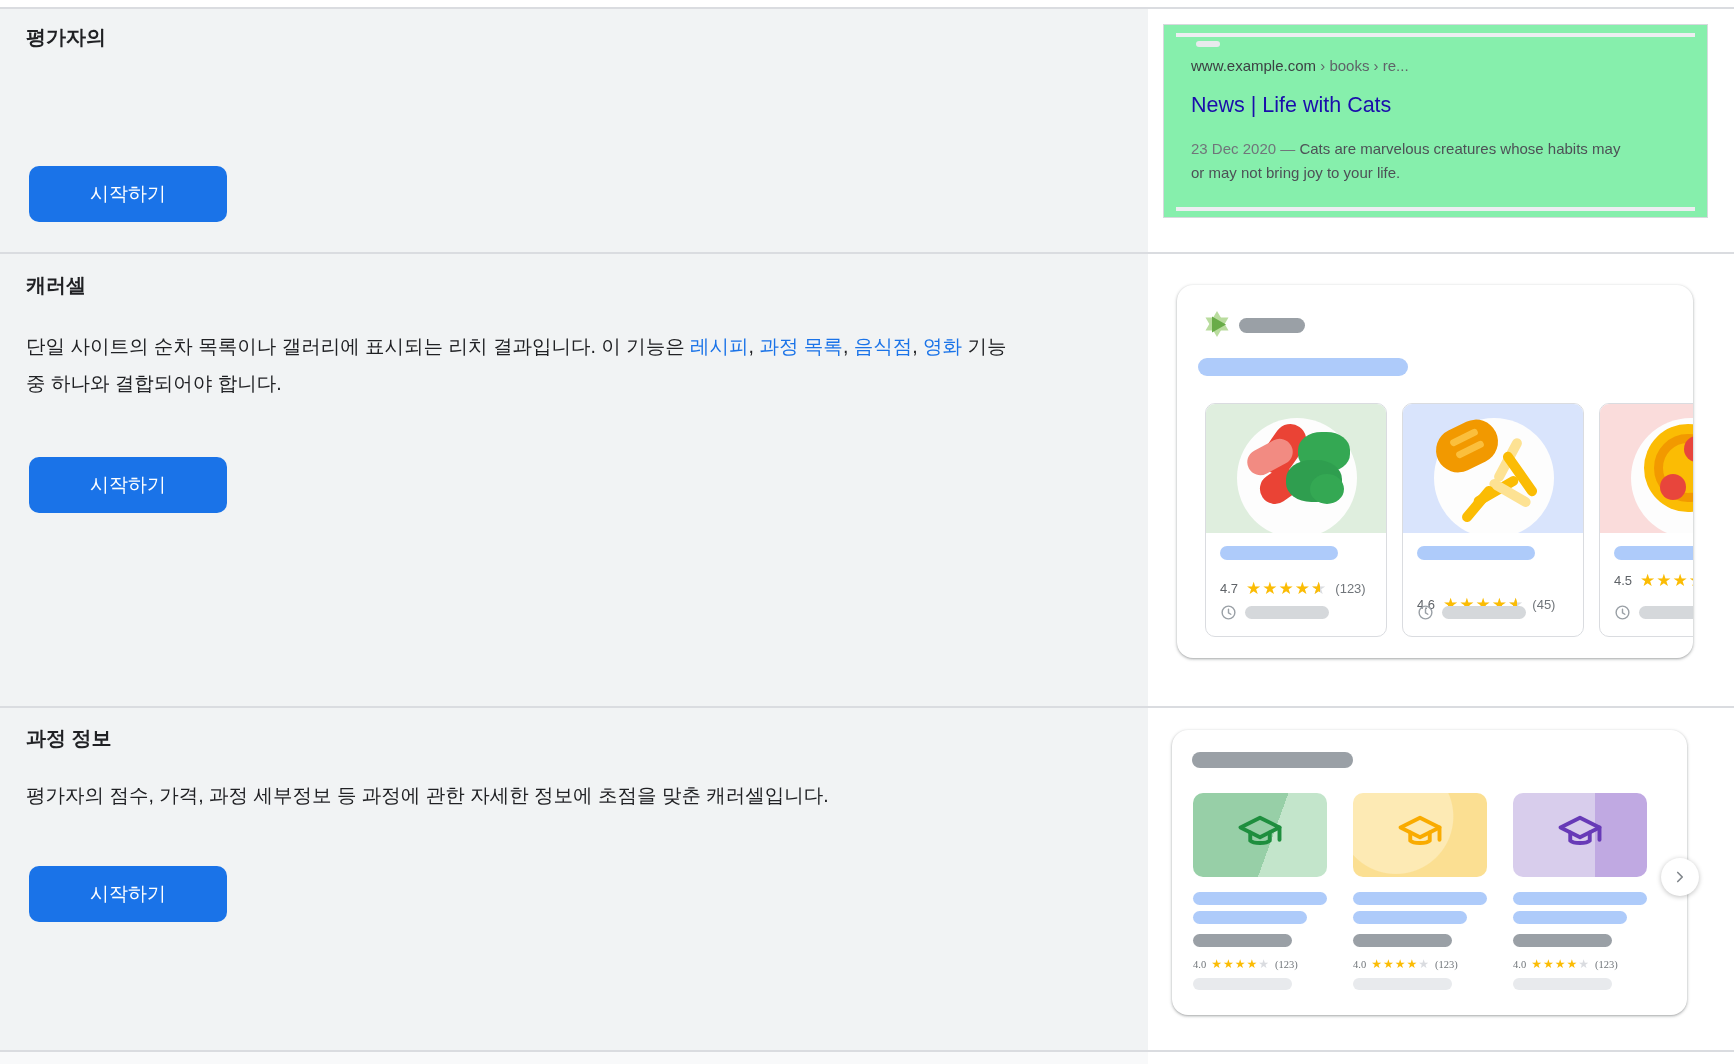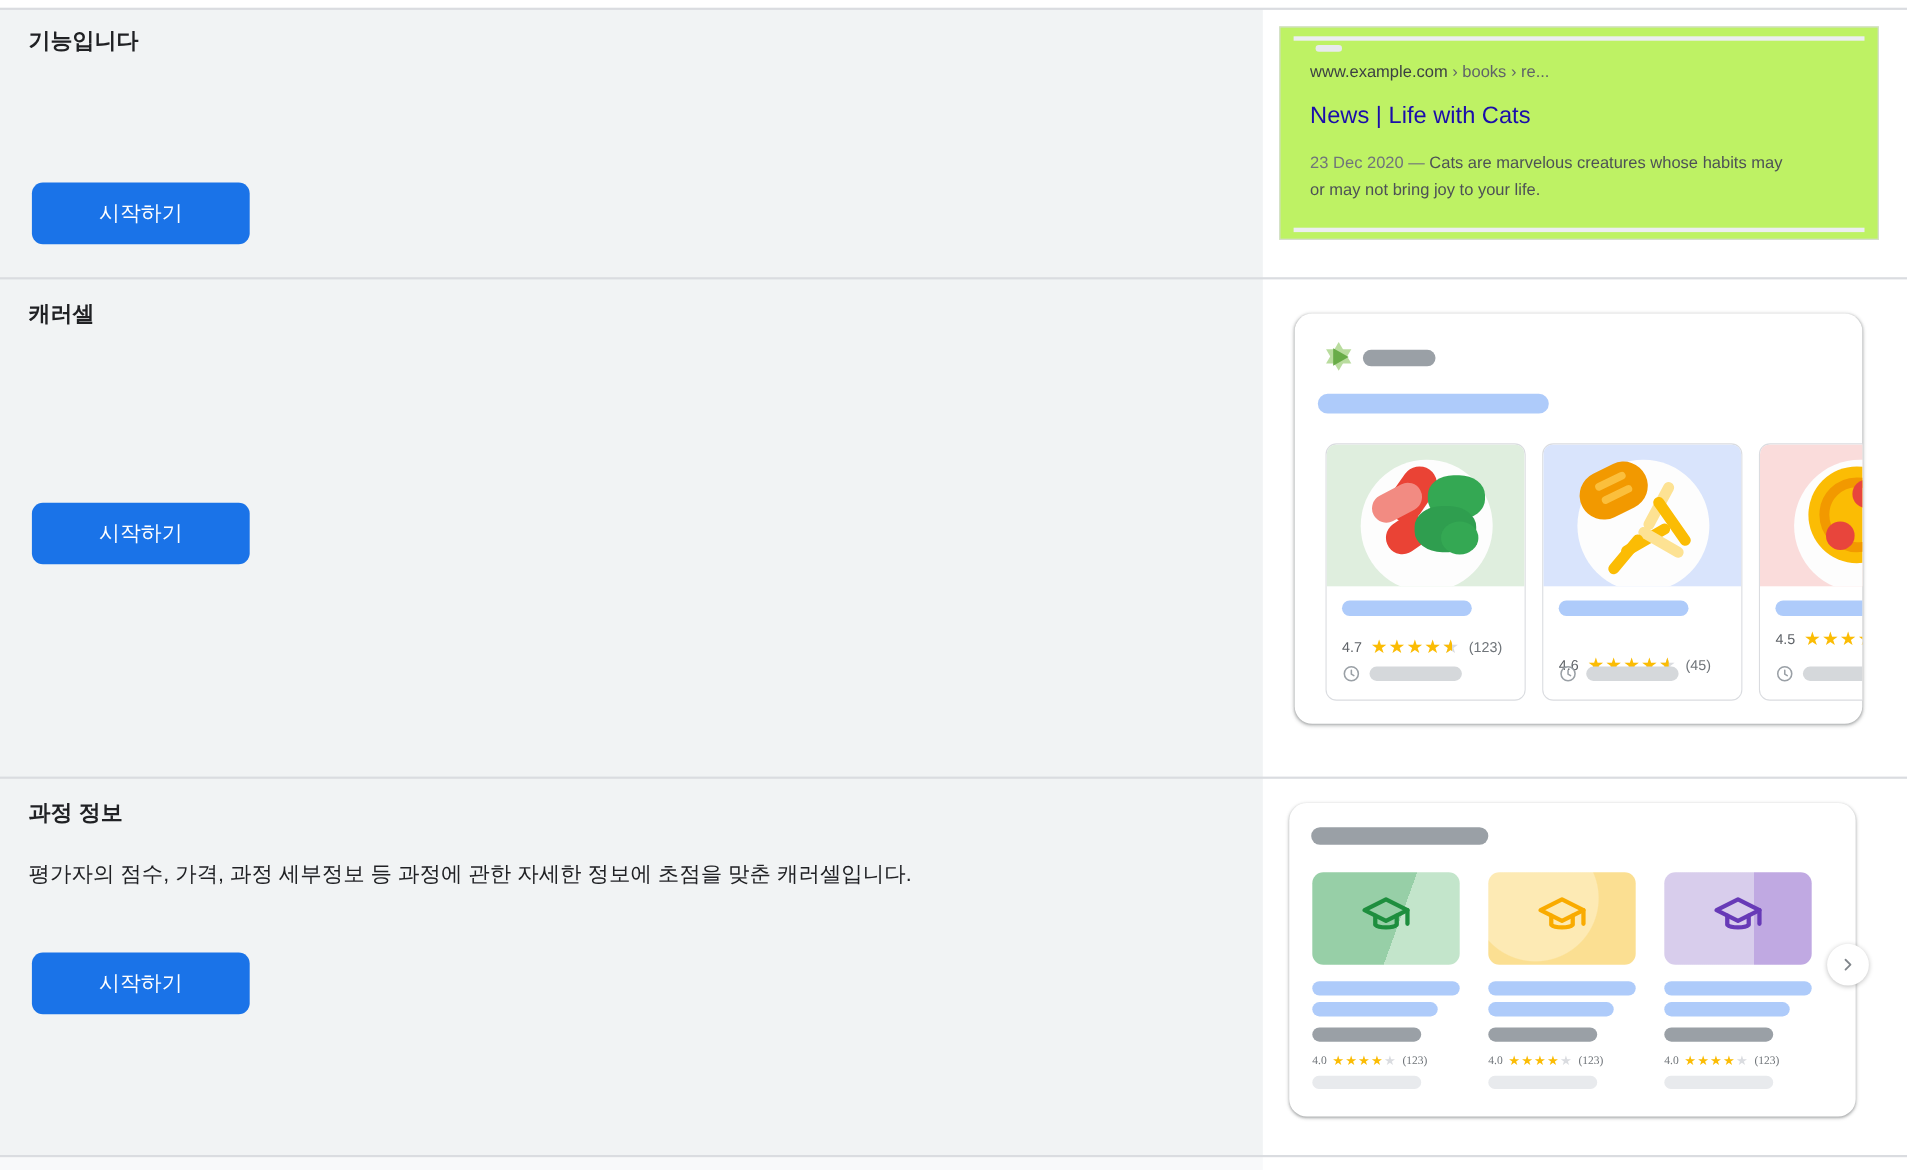--- a/index.html
+++ b/index.html
@@ -11,21 +11,21 @@
 
   .row-title{position:absolute;left:26px;font-size:20px;font-weight:700;color:#202124;margin:0;}
   .row-desc{position:absolute;left:26px;font-size:19.5px;line-height:37px;color:#202124;margin:0;}
   .row-desc a{color:#1a73e8;text-decoration:none;cursor:pointer;}
   .cta{position:absolute;left:29px;width:198px;height:56px;background:#1a73e8;color:#fff;
        border:none;border-radius:10px;font-size:19px;font-weight:500;cursor:pointer;
        display:flex;align-items:center;justify-content:center;
        font-family:"Liberation Sans","DejaVu Sans",sans-serif;}
 
   
-  .serp-card{position:absolute;left:1163px;top:24px;width:545px;height:194px;background:#bef264;
+  .serp-card{position:absolute;left:1163px;top:24px;width:545px;height:194px;background:#86efac;
              border:1px solid #d6d9dd;box-sizing:border-box;}
   .serp-hairline{position:absolute;left:12px;right:12px;height:4px;background:#eceef1;}
   .serp-chip{position:absolute;left:32px;top:16px;width:24px;height:6px;border-radius:3px;background:#e8eaed;}
   .serp-url{position:absolute;left:27px;top:32px;font-size:15px;color:#3c4043;}
   .serp-url .path{color:#5f6368;}
   .serp-title{position:absolute;left:27px;top:68px;font-size:21.5px;color:#1a0dab;cursor:default;}
   .serp-snippet{position:absolute;left:27px;top:112px;width:440px;font-size:15px;line-height:24px;color:#4d5156;}
   .serp-snippet .sdate{color:#70757a;}
 
   
@@ -72,33 +72,34 @@
 <body>
 
 <div class="page">
   <div class="bg-left"></div>
   <div class="bg-bottom"></div>
   <div class="divider" style="top:7px"></div>
   <div class="divider" style="top:252px"></div>
   <div class="divider" style="top:706px"></div>
   <div class="divider" style="top:1050px"></div>
 
-  <h2 class="row-title" style="top:24px">기능입니다</h2>
+  <h2 class="row-title" style="top:24px">평가자의</h2>
   <button class="cta" style="top:166px">시작하기</button>
 
   <div class="serp-card">
     <div class="serp-hairline" style="top:8px"></div>
     <div class="serp-chip"></div>
     <div class="serp-url"><span>www.example.com</span><span class="path"> › books › re...</span></div>
     <div class="serp-title">News | Life with Cats</div>
     <div class="serp-snippet"><span class="sdate">23 Dec 2020 — </span><span>Cats are marvelous creatures whose habits may or may not bring joy to your life.</span></div>
     <div class="serp-hairline" style="top:182px"></div>
   </div>
 
   <h2 class="row-title" style="top:272px">캐러셀</h2>
+  <p class="row-desc" style="top:328px;width:992px"><span>단일 사이트의 순차 목록이나 갤러리에 표시되는 리치 결과입니다. 이 기능은 </span><a>레시피</a><span>, </span><a>과정 목록</a><span>, </span><a>음식점</a><span>, </span><a>영화</a><span> 기능 중 하나와 결합되어야 합니다.</span></p>
   <button class="cta" style="top:457px">시작하기</button>
 
   <div class="illus-card carousel-card">
     <svg class="rr-icon" viewBox="0 0 32 32">
       <polygon points="16,2 27.5,21.5 4.5,21.5" fill="#b9dc9e"></polygon>
       <polygon points="16,28 4.5,8.5 27.5,8.5" fill="#b9dc9e"></polygon>
       <polygon points="11,7.5 25,15.5 11,23.5" fill="#69ac48"></polygon>
     </svg>
     <div class="pill" style="left:62px;top:33px;width:66px;height:15px;background:#9aa0a6"></div>
     <div class="pill" style="left:21px;top:73px;width:210px;height:18px;background:#aecbfa"></div>

